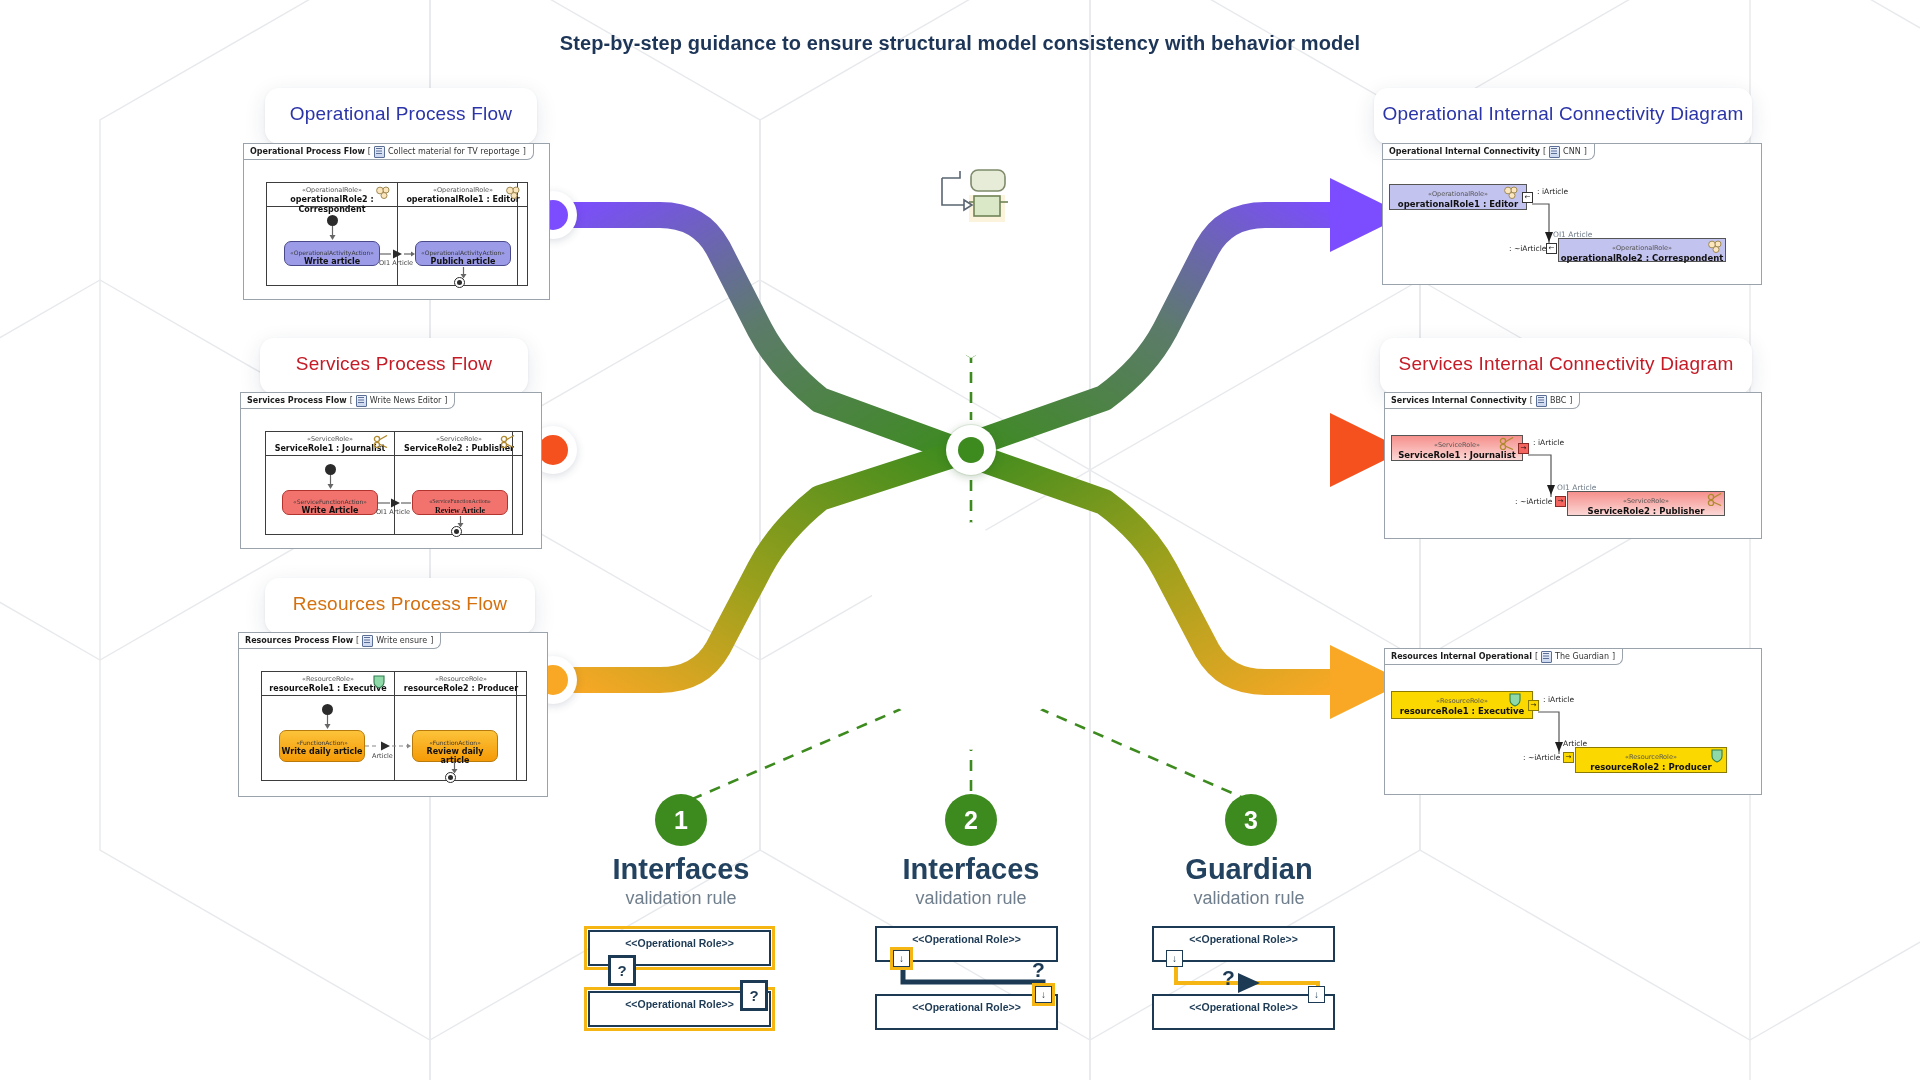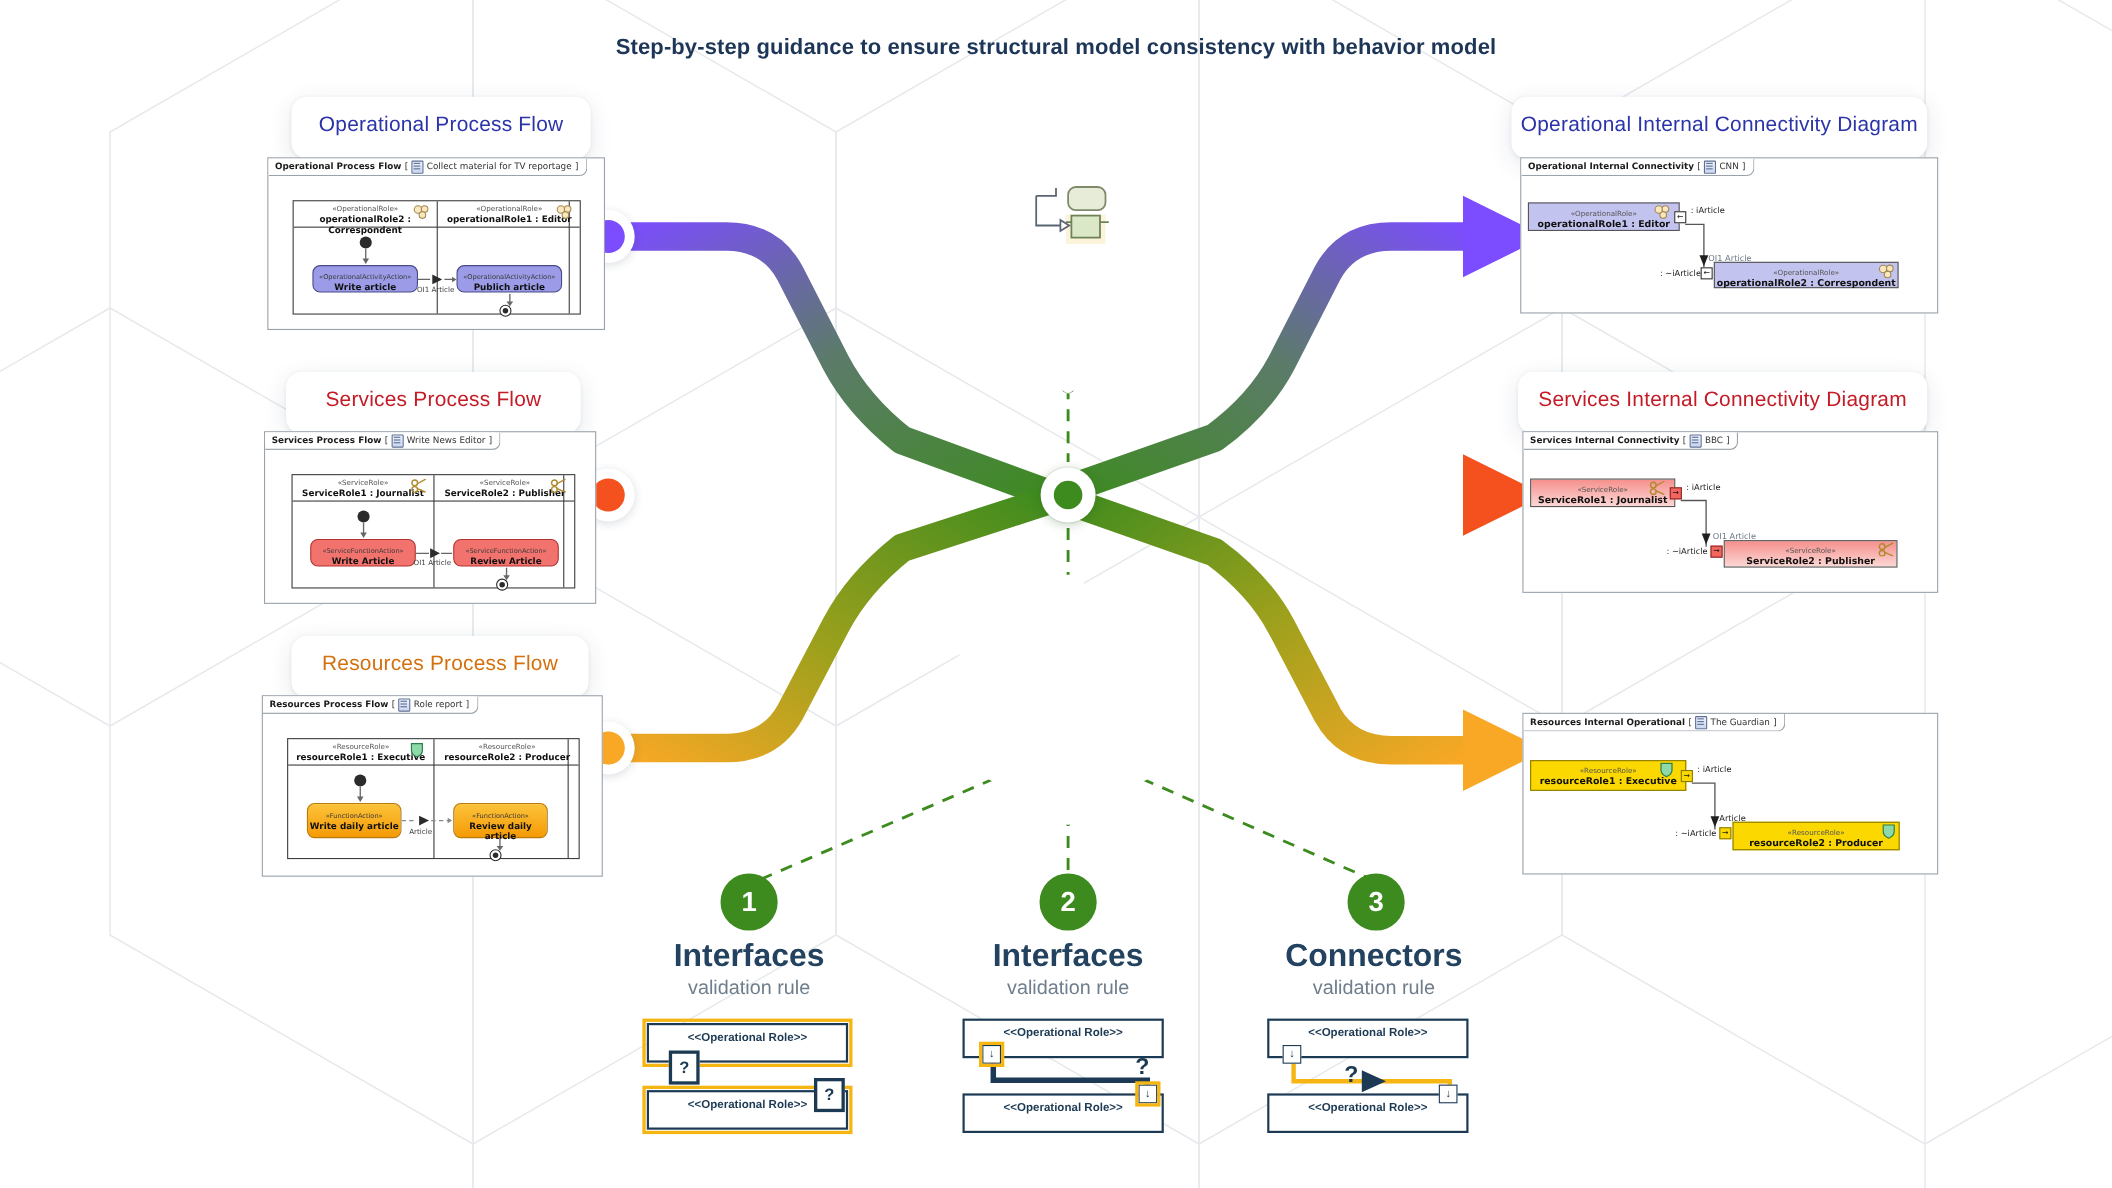--- a/index.html
+++ b/index.html
@@ -377,21 +377,21 @@
       </svg>
       <div class="initnode" style="left:59px;top:32px;"></div>
       <svg style="position:absolute;left:60px;top:43px;width:9px;height:15px;" viewBox="0 0 9 15">
         <line x1="4.5" y1="0" x2="4.5" y2="11" stroke="#666" stroke-width="1.2"></line>
         <polygon points="1.5,9 7.5,9 4.5,14" fill="#666"></polygon>
       </svg>
       <div class="act" style="left:16px;top:58px;width:96px;height:25px;background:#f2736e;border-color:#b3332f;">
         <span class="stereo">«ServiceFunctionAction»</span>
         <span class="lbl">Write Article</span>
       </div>
-      <div class="act" style="left:146px;top:58px;width:96px;height:25px;background:#f2736e;border-color:#b3332f;">
+      <div class="act" style="left:146px;top:58px;width:96px;height:25px;background:#f2736e;border-color:#b3332f;font-family:Liberation Serif, serif;">
         <span class="stereo">«ServiceFunctionAction»</span>
         <span class="lbl">Review Article</span>
       </div>
       <svg style="position:absolute;left:112px;top:64px;width:34px;height:14px;" viewBox="0 0 34 14">
         <line x1="0" y1="7" x2="12" y2="7" stroke="#666" stroke-width="1.2"></line>
         <polygon points="13,2.5 22,7 13,11.5" fill="#2b2b2b"></polygon>
         <line x1="23" y1="7" x2="33" y2="7" stroke="#666" stroke-width="1.2"></line>
       </svg>
       <div class="flowlbl" style="left:110px;top:76px;">OI1 Article</div>
       <svg style="position:absolute;left:190px;top:84px;width:9px;height:12px;" viewBox="0 0 9 12">
@@ -403,21 +403,21 @@
   </div>
 
   <div class="card" style="left:265px;top:578px;width:270px;height:56px;">
     <div class="card-title c-rs" style="line-height:52px;">Resources Process Flow</div>
   </div>
   <div class="md" style="left:238px;top:632px;width:308px;height:163px;z-index:21;">
     <div class="md-tab">
       <span>Resources Process Flow</span>
       <span class="lite">[</span>
         <span class="tabicon"></span>
-      <span class="lite">Role report</span>
+      <span class="lite">Write ensure</span>
         <span class="lite">]</span>
     </div>
     <div class="swim" style="left:22px;top:38px;width:266px;height:110px;">
       <div class="swim-hd"></div>
       <div class="vdiv" style="left:132px;"></div>
       <div class="vdiv" style="left:254px;"></div>
       <div style="position:absolute;left:0;top:0;width:132px;text-align:center;">
         <span class="stereo">«ResourceRole»</span>
         <span class="rolename">resourceRole1 : Executive</span>
       </div>
@@ -590,21 +590,21 @@
   <div class="rolerect" style="left:875px;top:994px;width:183px;height:36px;">&lt;&lt;Operational Role&gt;&gt;</div>
   <svg style="position:absolute;left:895px;top:955px;width:170px;height:48px;z-index:27;" viewBox="0 0 170 48">
     <path d="M8 10 L8 27 L148 27 L148 40" fill="none" stroke="#1d3a54" stroke-width="5"></path>
   </svg>
   <div class="portsq hi" style="left:893px;top:950px;width:17px;height:17px;">↓</div>
   <div class="portsq hi" style="left:1035px;top:986px;width:17px;height:17px;">↓</div>
   <div class="plainq" style="left:1032px;top:958px;">?</div>
 
   <div class="stepnum" style="left:1225px;top:794px;">3</div>
   <div class="steplabel" style="left:1099px;top:852px;">
-    <span class="big">Connectors</span>
+    <span class="big">Guardian</span>
     <span class="sub">validation rule</span>
   </div>
   <div class="rolerect" style="left:1152px;top:926px;width:183px;height:36px;">&lt;&lt;Operational Role&gt;&gt;</div>
   <div class="rolerect" style="left:1152px;top:994px;width:183px;height:36px;">&lt;&lt;Operational Role&gt;&gt;</div>
   <svg style="position:absolute;left:1168px;top:955px;width:175px;height:48px;z-index:27;" viewBox="0 0 175 48">
     <path d="M8 10 L8 28 L150 28 L150 40" fill="none" stroke="#f5b512" stroke-width="4"></path>
     <polygon points="70,18 92,28 70,38" fill="#1d3a54"></polygon>
   </svg>
   <div class="portsq" style="left:1166px;top:950px;width:17px;height:17px;">↓</div>
   <div class="portsq" style="left:1308px;top:986px;width:17px;height:17px;">↓</div>

